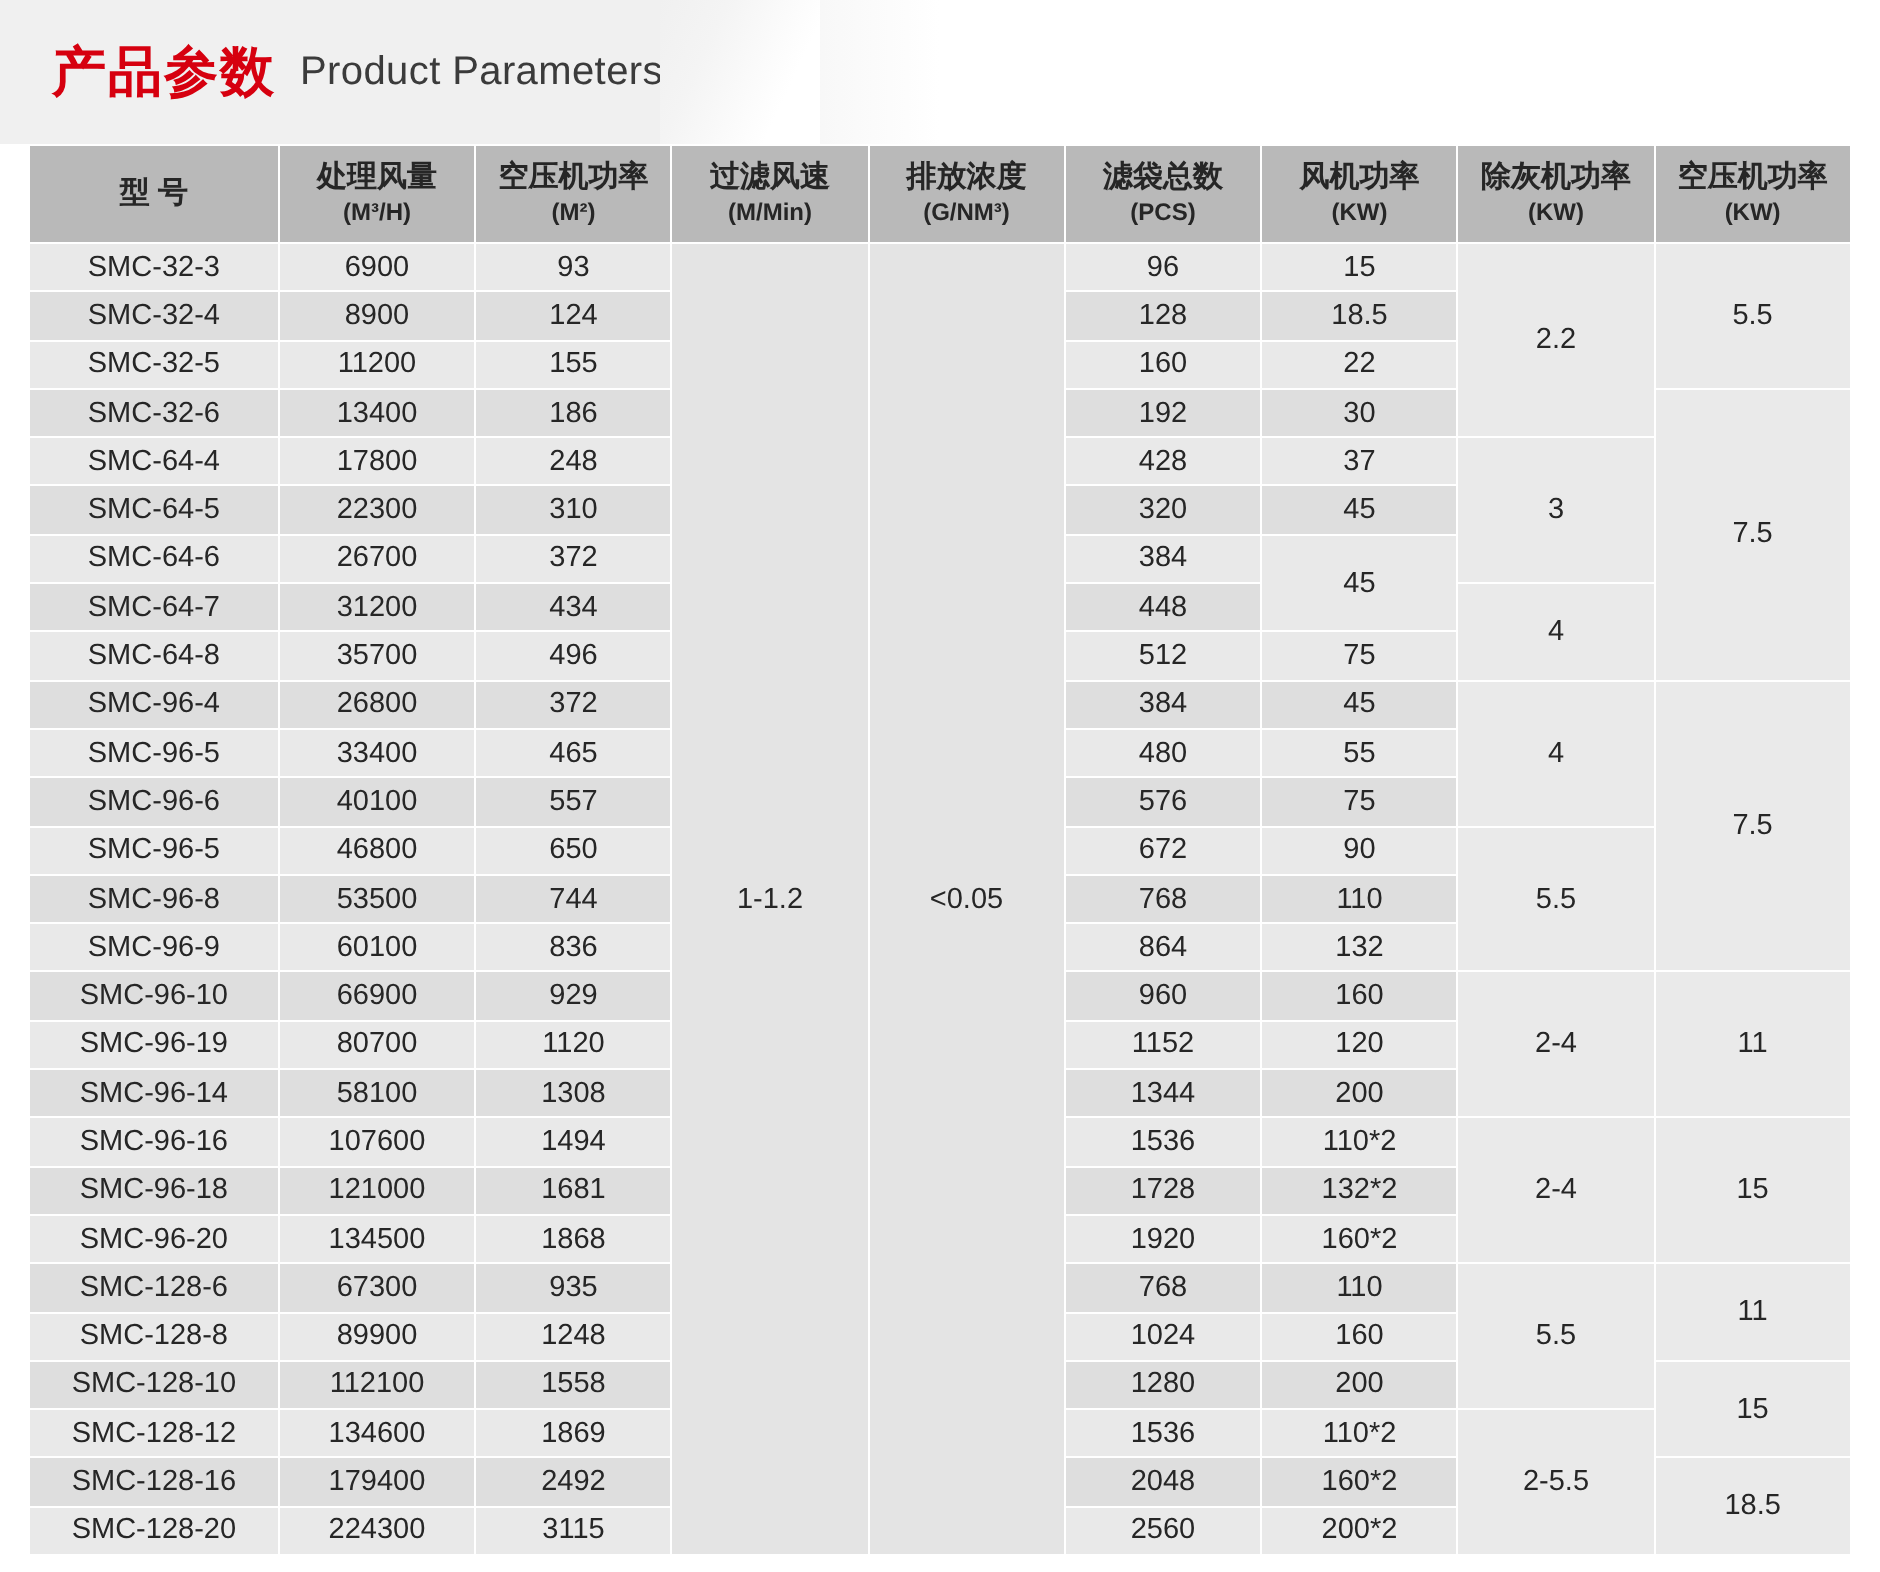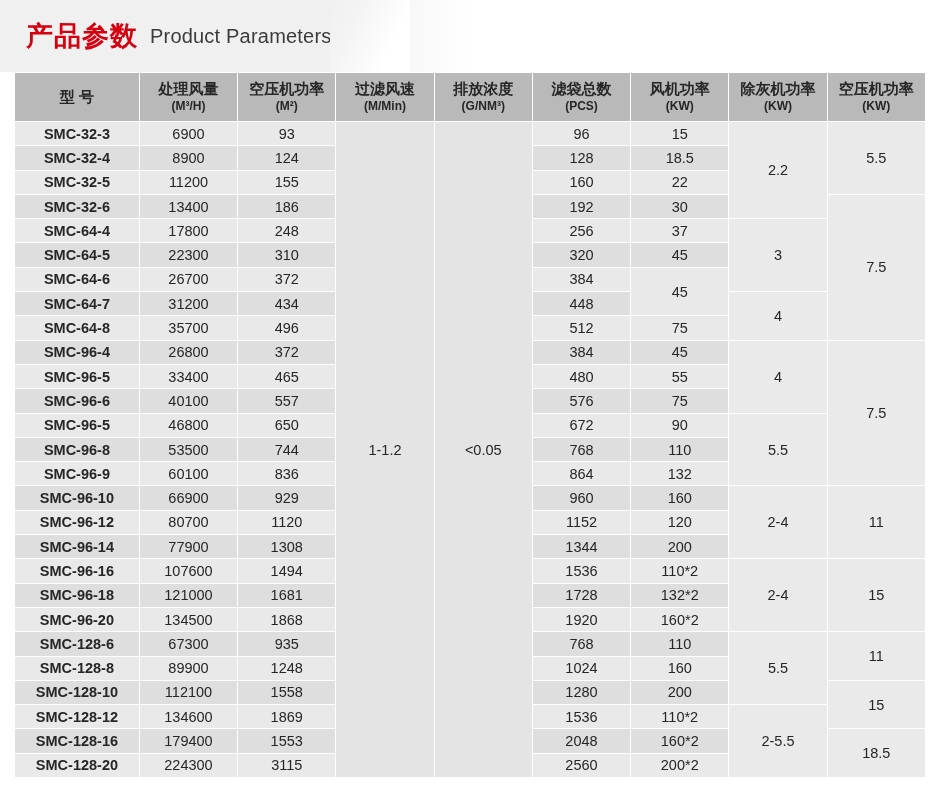--- a/index.html
+++ b/index.html
@@ -87,21 +87,21 @@
     display: block;
     font-size: 12px;
   }
   tbody td {
     height: 23.3px;
     font-size: 14.5px;
   }
   tbody tr.odd td { background: #e9e9e9; }
   tbody tr.even td { background: #dedede; }
 
-  td.model { font-weight: bold; text-align: left; padding-left: 14px; }
+  td.model { font-weight: normal; text-align: left; padding-left: 14px; }
   td.merged { background: #e4e4e4 !important; }
   td.merged-lite { background: #eaeaea !important; }
 </style>
 </head>
 <body>
 
 <div class="page">
 
   <div class="header-band">
     <span class="title-cn">产品参数</span>
@@ -191,21 +191,21 @@
             <td>13400</td>
             <td>186</td>
             <td>192</td>
             <td>30</td>
             <td class="merged-lite" rowspan="6">7.5</td>
           </tr>
           <tr class="odd">
             <td class="model">SMC-64-4</td>
             <td>17800</td>
             <td>248</td>
-            <td>256</td>
+            <td>428</td>
             <td>37</td>
             <td class="merged-lite" rowspan="3">3</td>
           </tr>
           <tr class="even">
             <td class="model">SMC-64-5</td>
             <td>22300</td>
             <td>310</td>
             <td>320</td>
             <td>45</td>
           </tr>
@@ -278,29 +278,29 @@
           <tr class="even">
             <td class="model">SMC-96-10</td>
             <td>66900</td>
             <td>929</td>
             <td>960</td>
             <td>160</td>
             <td class="merged-lite" rowspan="3">2-4</td>
             <td class="merged-lite" rowspan="3">11</td>
           </tr>
           <tr class="odd">
-            <td class="model">SMC-96-12</td>
+            <td class="model">SMC-96-19</td>
             <td>80700</td>
             <td>1120</td>
             <td>1152</td>
             <td>120</td>
           </tr>
           <tr class="even">
             <td class="model">SMC-96-14</td>
-            <td>77900</td>
+            <td>58100</td>
             <td>1308</td>
             <td>1344</td>
             <td>200</td>
           </tr>
           <tr class="odd">
             <td class="model">SMC-96-16</td>
             <td>107600</td>
             <td>1494</td>
             <td>1536</td>
             <td>110*2</td>
@@ -349,21 +349,21 @@
             <td class="model">SMC-128-12</td>
             <td>134600</td>
             <td>1869</td>
             <td>1536</td>
             <td>110*2</td>
             <td class="merged-lite" rowspan="3">2-5.5</td>
           </tr>
           <tr class="even">
             <td class="model">SMC-128-16</td>
             <td>179400</td>
-            <td>1553</td>
+            <td>2492</td>
             <td>2048</td>
             <td>160*2</td>
             <td class="merged-lite" rowspan="2">18.5</td>
           </tr>
           <tr class="odd">
             <td class="model">SMC-128-20</td>
             <td>224300</td>
             <td>3115</td>
             <td>2560</td>
             <td>200*2</td>

